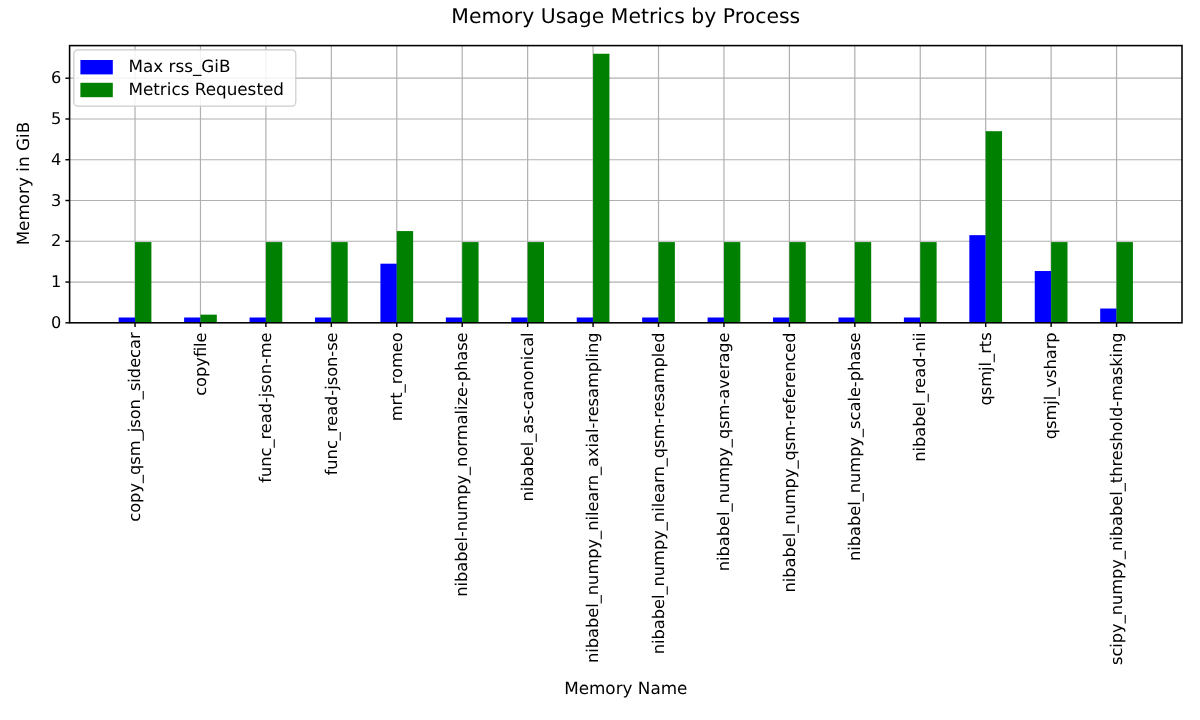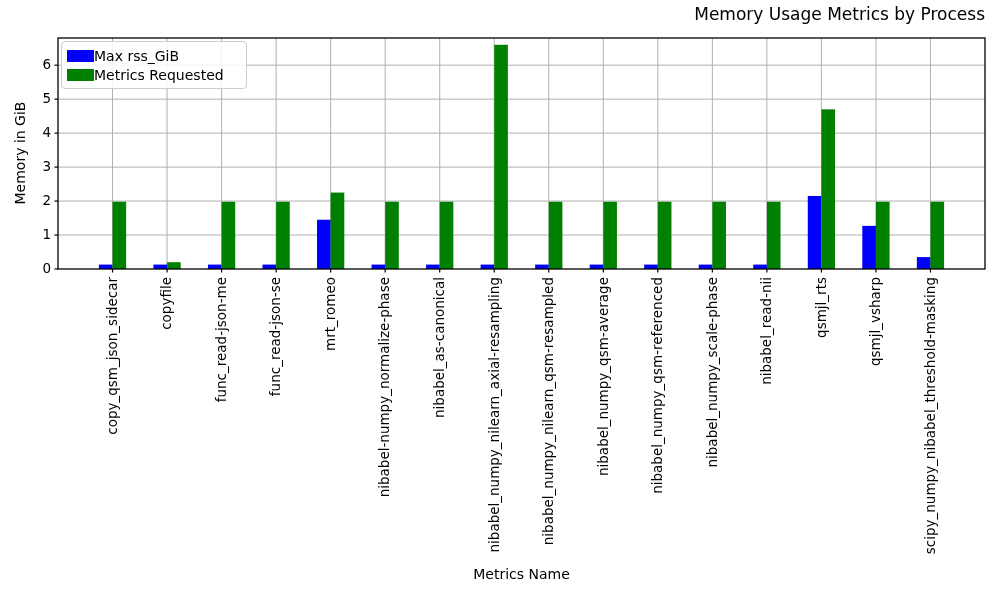--- a/index.html
+++ b/index.html
@@ -6,42 +6,42 @@
   .fig{
     position:relative;
     width:1000px;height:600px;
     background:#ffffff;
     font-family:"DejaVu Sans", sans-serif;
     color:#000;
     overflow:hidden;
   }
   .chart-title{
     position:absolute;left:58px;top:4px;width:927px;
-    text-align:right;font-size:17px;color:#000;
+    text-align:center;font-size:17px;color:#000;
   }
   .xlabel{
     position:absolute;left:58px;top:566px;width:927px;
     text-align:center;font-size:14px;color:#000;
   }
   .ylabel{
     position:absolute;left:20px;top:153px;
     transform:translate(-50%,-50%) rotate(-90deg);
     white-space:nowrap;font-size:14px;color:#000;
   }
   svg{position:absolute;left:0;top:0;}
   svg text{font-family:"DejaVu Sans", sans-serif;}
   .legend{
     position:absolute;left:61px;top:41px;
     width:186px;height:48px;box-sizing:border-box;
     background:rgba(255,255,255,0.85);
     border:1px solid #cccccc;border-radius:4px;
     display:flex;flex-direction:column;justify-content:center;
     gap:5px;padding-left:5px;
   }
-  .legend-row{display:flex;align-items:center;}
+  .legend-row{display:flex;align-items:center;gap:13px;}
   .swatch{width:27px;height:12px;display:inline-block;}
   .legend-label{font-size:14px;line-height:1;white-space:nowrap;}
 </style>
 </head>
 <body>
 
 <div class="fig">
 
   <div class="chart-title">Memory Usage Metrics by Process</div>
 
@@ -155,15 +155,15 @@
     <div class="legend-row">
       <span class="swatch" style="background: rgb(0, 0, 255);"></span>
       <span class="legend-label">Max rss_GiB</span>
     </div>
     <div class="legend-row">
       <span class="swatch" style="background: rgb(0, 128, 0);"></span>
       <span class="legend-label">Metrics Requested</span>
     </div>
   </div>
 
-  <div class="xlabel">Metrics Name</div>
+  <div class="xlabel">Memory Name</div>
 
 </div>
 
 </body></html>

